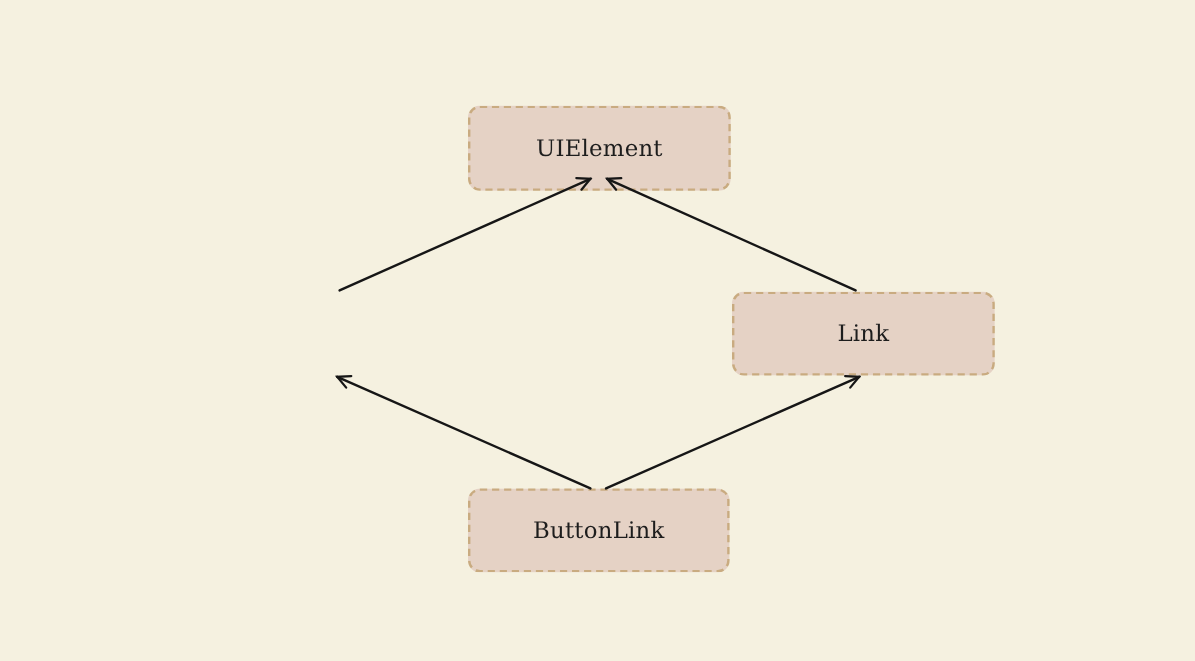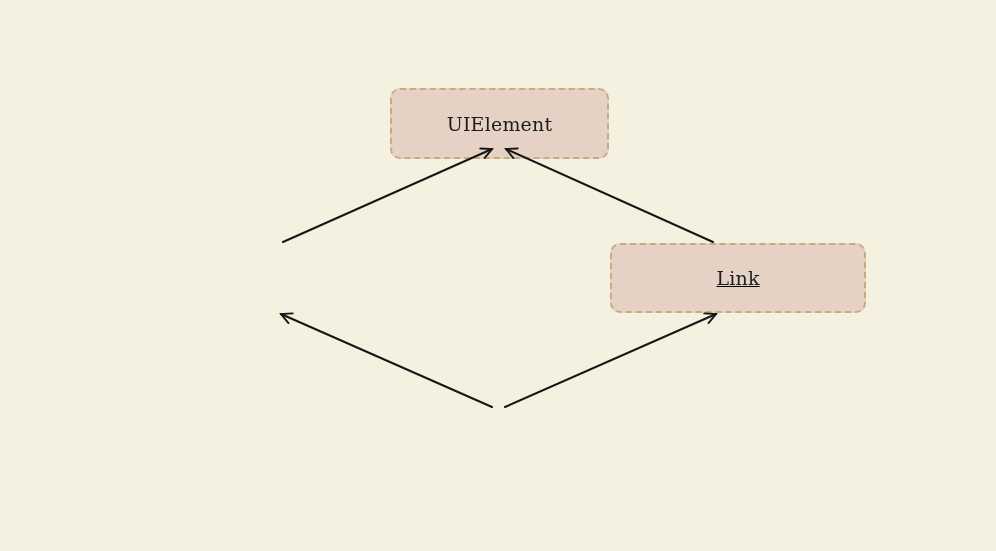--- a/index.html
+++ b/index.html
@@ -63,22 +63,25 @@
   }
 </style>
 </head>
 <body>
 
 <div class="canvas">
   <div id="nodes">
       <div class="node" style="left: 390px; top: 76px; width: 219px; height: 71px; margin-top: 12px;">
         <span class="node-label">UIElement</span>
       </div>
-      <div class="node" style="left: 610px; top: 243px; width: 256px; height: 70px; text-decoration: underline;">
+      <div class="node" style="left: 610px; top: 243px; width: 219px; height: 70px;">
         <span class="node-label">Link</span>
+      </div>
+      <div class="node" style="left: 390px; top: 407px; width: 218px; height: 70px;">
+        <span class="node-label">ButtonLink</span>
       </div>
     </div>
   <svg id="edge-svg" width="996" height="551" viewBox="0 0 996 551" aria-hidden="true">
     <defs>
       <marker id="arrowhead" viewBox="0 0 12 12" refX="10.5" refY="6" markerWidth="7" markerHeight="7" orient="auto-start-reverse">
         <path d="M1.5 1.5 L10.5 6 L1.5 10.5" fill="none" stroke="var(--arrow)" stroke-width="1.6" stroke-linecap="round" stroke-linejoin="miter"></path>
       </marker>
     </defs>
   <line class="edge" x1="283" y1="242" x2="492" y2="149" marker-end="url(#arrowhead)"></line>
       <line class="edge" x1="713" y1="242" x2="506" y2="149" marker-end="url(#arrowhead)"></line>

